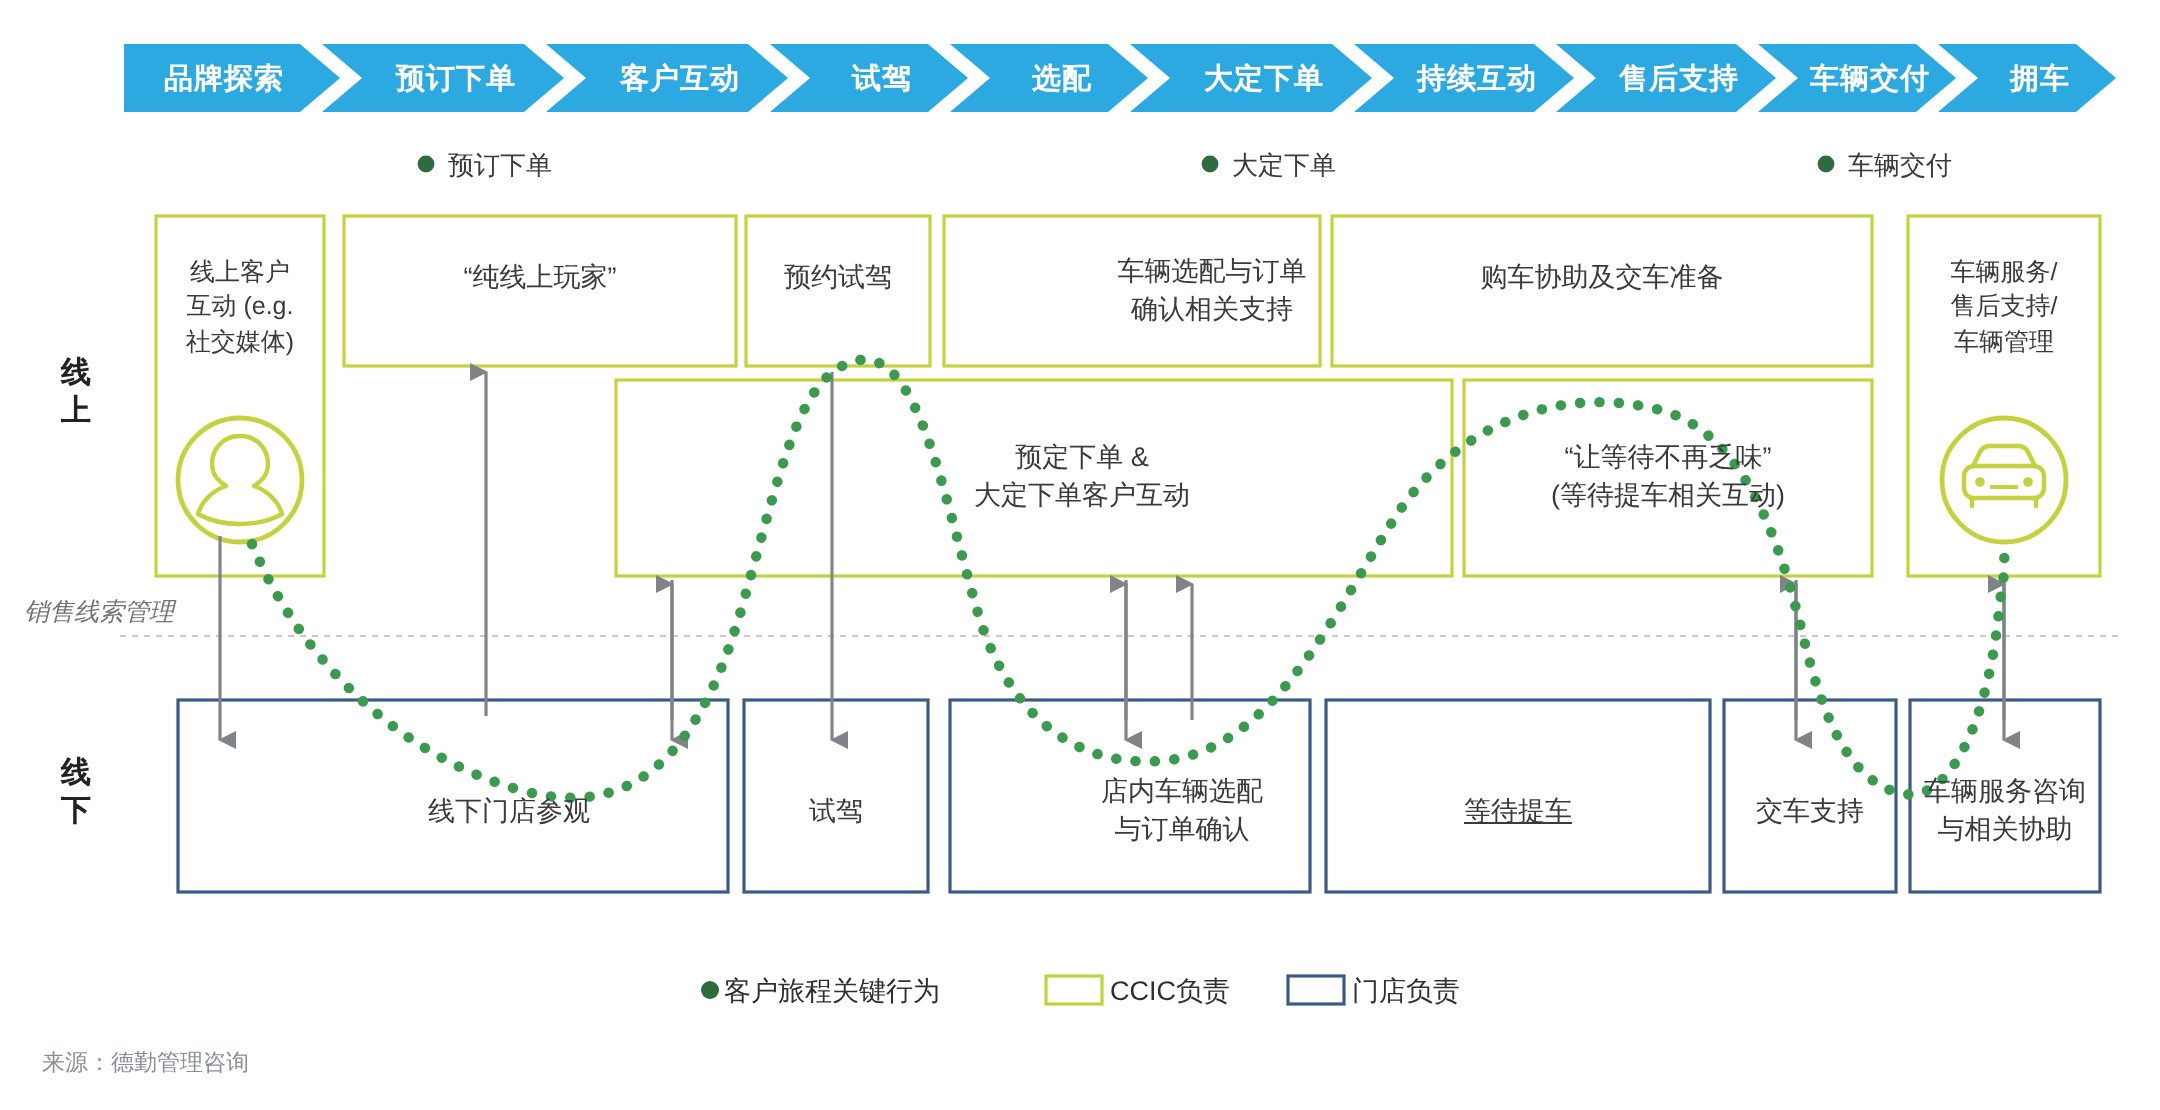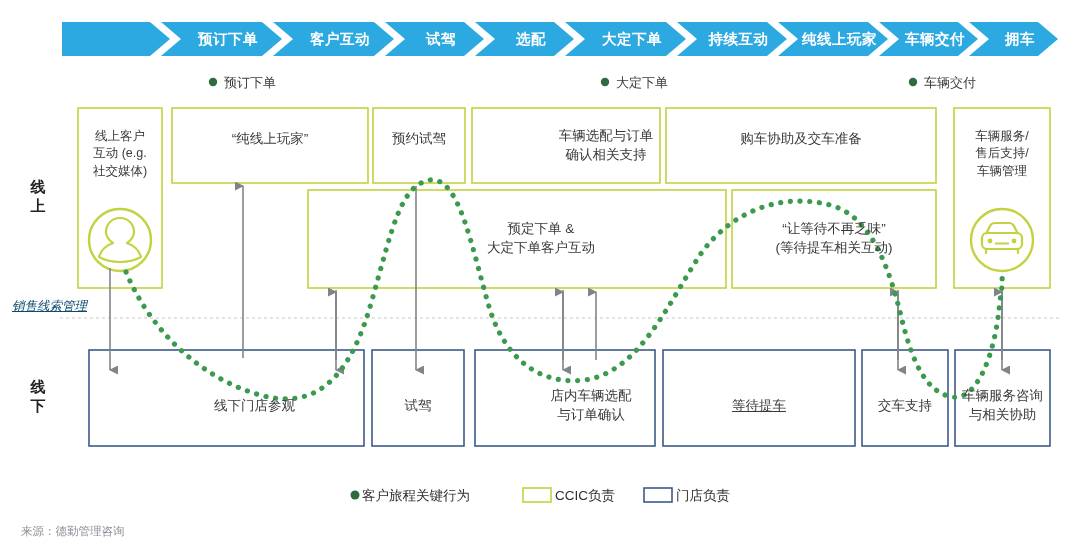--- a/index.html
+++ b/index.html
@@ -61,23 +61,22 @@
     font-size: 15px;
     color: #222;
     text-align: center;
     line-height: 1.25;
     white-space: pre-line;
   }
   .lead-label {
     position: absolute;
     font-style: italic;
     font-size: 12.5px;
-    color: #0c4a6e;
-    white-space: nowrap;
-    text-decoration: underline;
+    color: #737373;
+    white-space: nowrap;
   }
   .legend-text {
     position: absolute;
     font-size: 13.5px;
     color: #2f2f2f;
     white-space: nowrap;
   }
   .source-text {
     position: absolute;
     font-size: 11.5px;
@@ -190,27 +189,28 @@
     </g>
 
     <g>
       <circle cx="355" cy="495" r="4.5" fill="#2E6B3E"></circle>
       <rect x="523" y="488" width="28" height="14" fill="#ffffff" stroke="#C3D23E" stroke-width="1.6"></rect>
       <rect x="644" y="488" width="28" height="14" fill="#ffffff" stroke="#3C5A88" stroke-width="1.6"></rect>
     </g>
 
   </svg>
 
+  <div class="chev-label" style="left:62px;  top:22px; width:100px;">品牌探索</div>
   <div class="chev-label" style="left:181px; top:22px; width:94px;">预订下单</div>
   <div class="chev-label" style="left:293px; top:22px; width:94px;">客户互动</div>
   <div class="chev-label" style="left:405px; top:22px; width:72px;">试驾</div>
   <div class="chev-label" style="left:495px; top:22px; width:72px;">选配</div>
   <div class="chev-label" style="left:585px; top:22px; width:94px;">大定下单</div>
   <div class="chev-label" style="left:697px; top:22px; width:83px;">持续互动</div>
-  <div class="chev-label" style="left:798px; top:22px; width:83px;">纯线上玩家</div>
+  <div class="chev-label" style="left:798px; top:22px; width:83px;">售后支持</div>
   <div class="chev-label" style="left:899px; top:22px; width:72px;">车辆交付</div>
   <div class="chev-label" style="left:989px; top:22px; width:62px;">拥车</div>
 
   <div class="stage-marker-label" style="left:224px; top:74px;">预订下单</div>
   <div class="stage-marker-label" style="left:616px; top:74px;">大定下单</div>
   <div class="stage-marker-label" style="left:924px; top:74px;">车辆交付</div>
 
   <div class="side-label" style="left:16px; top:178px; width:44px;">线
 上</div>
   <div class="side-label" style="left:16px; top:378px; width:44px;">线

